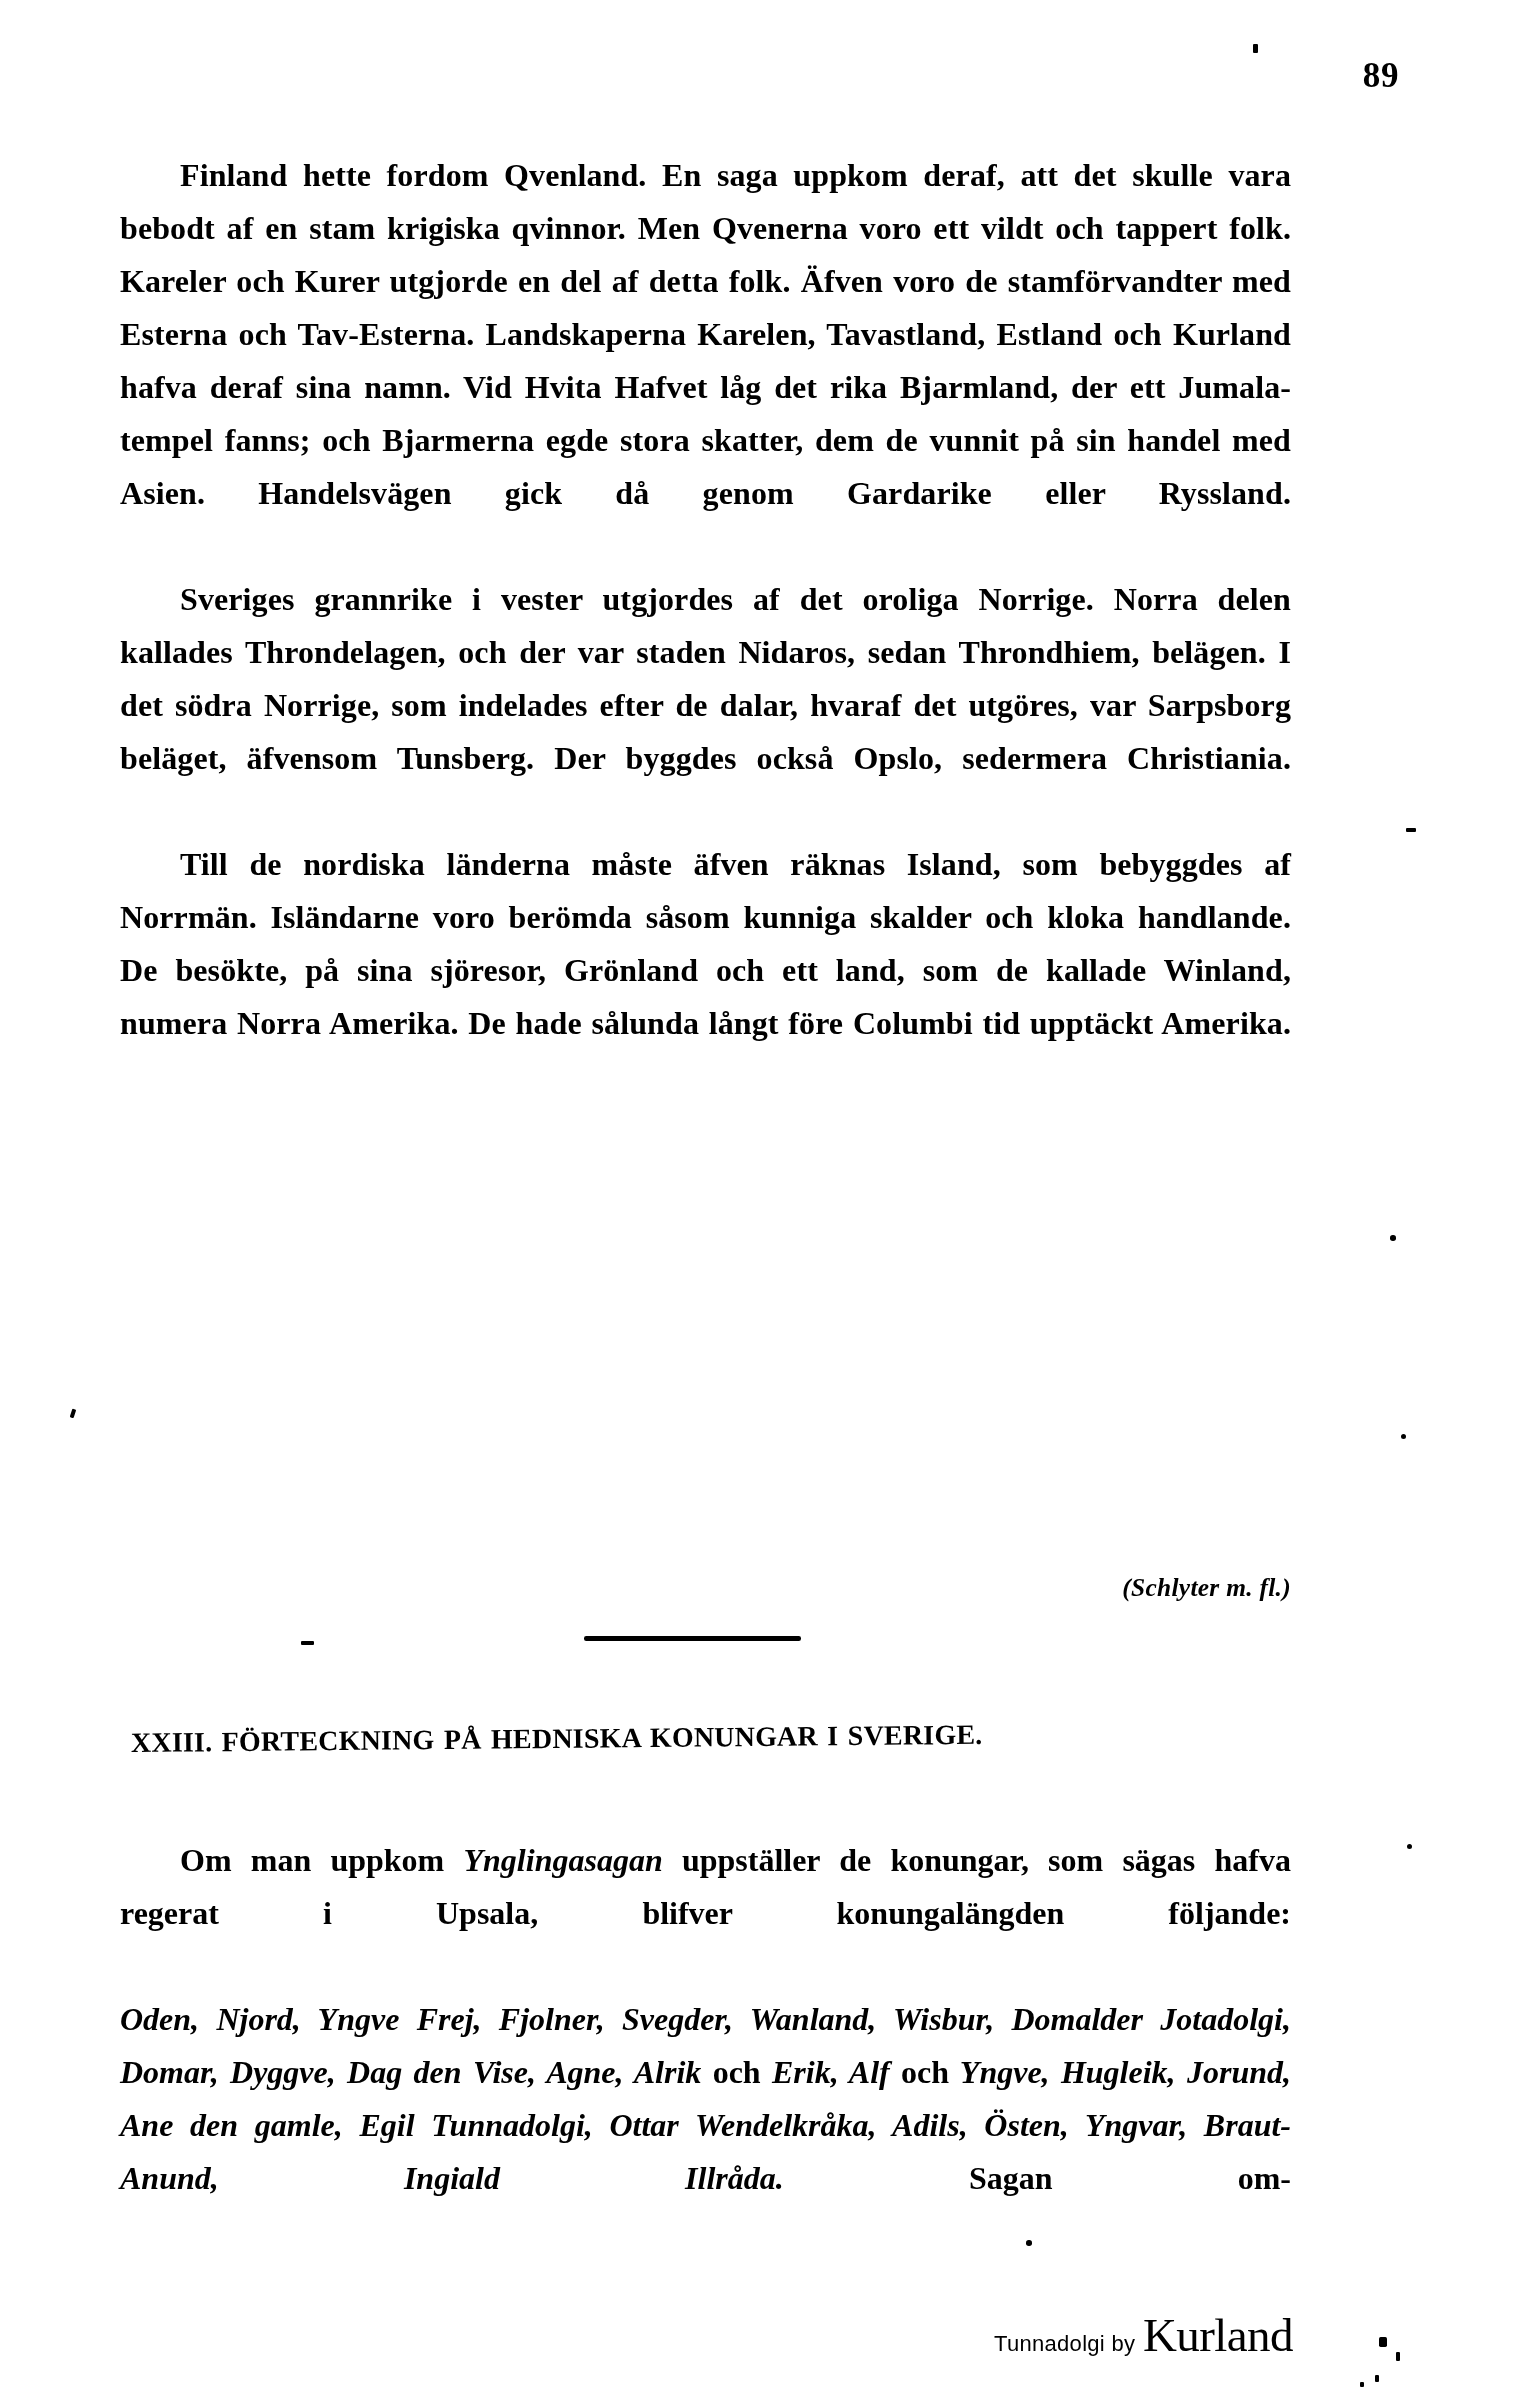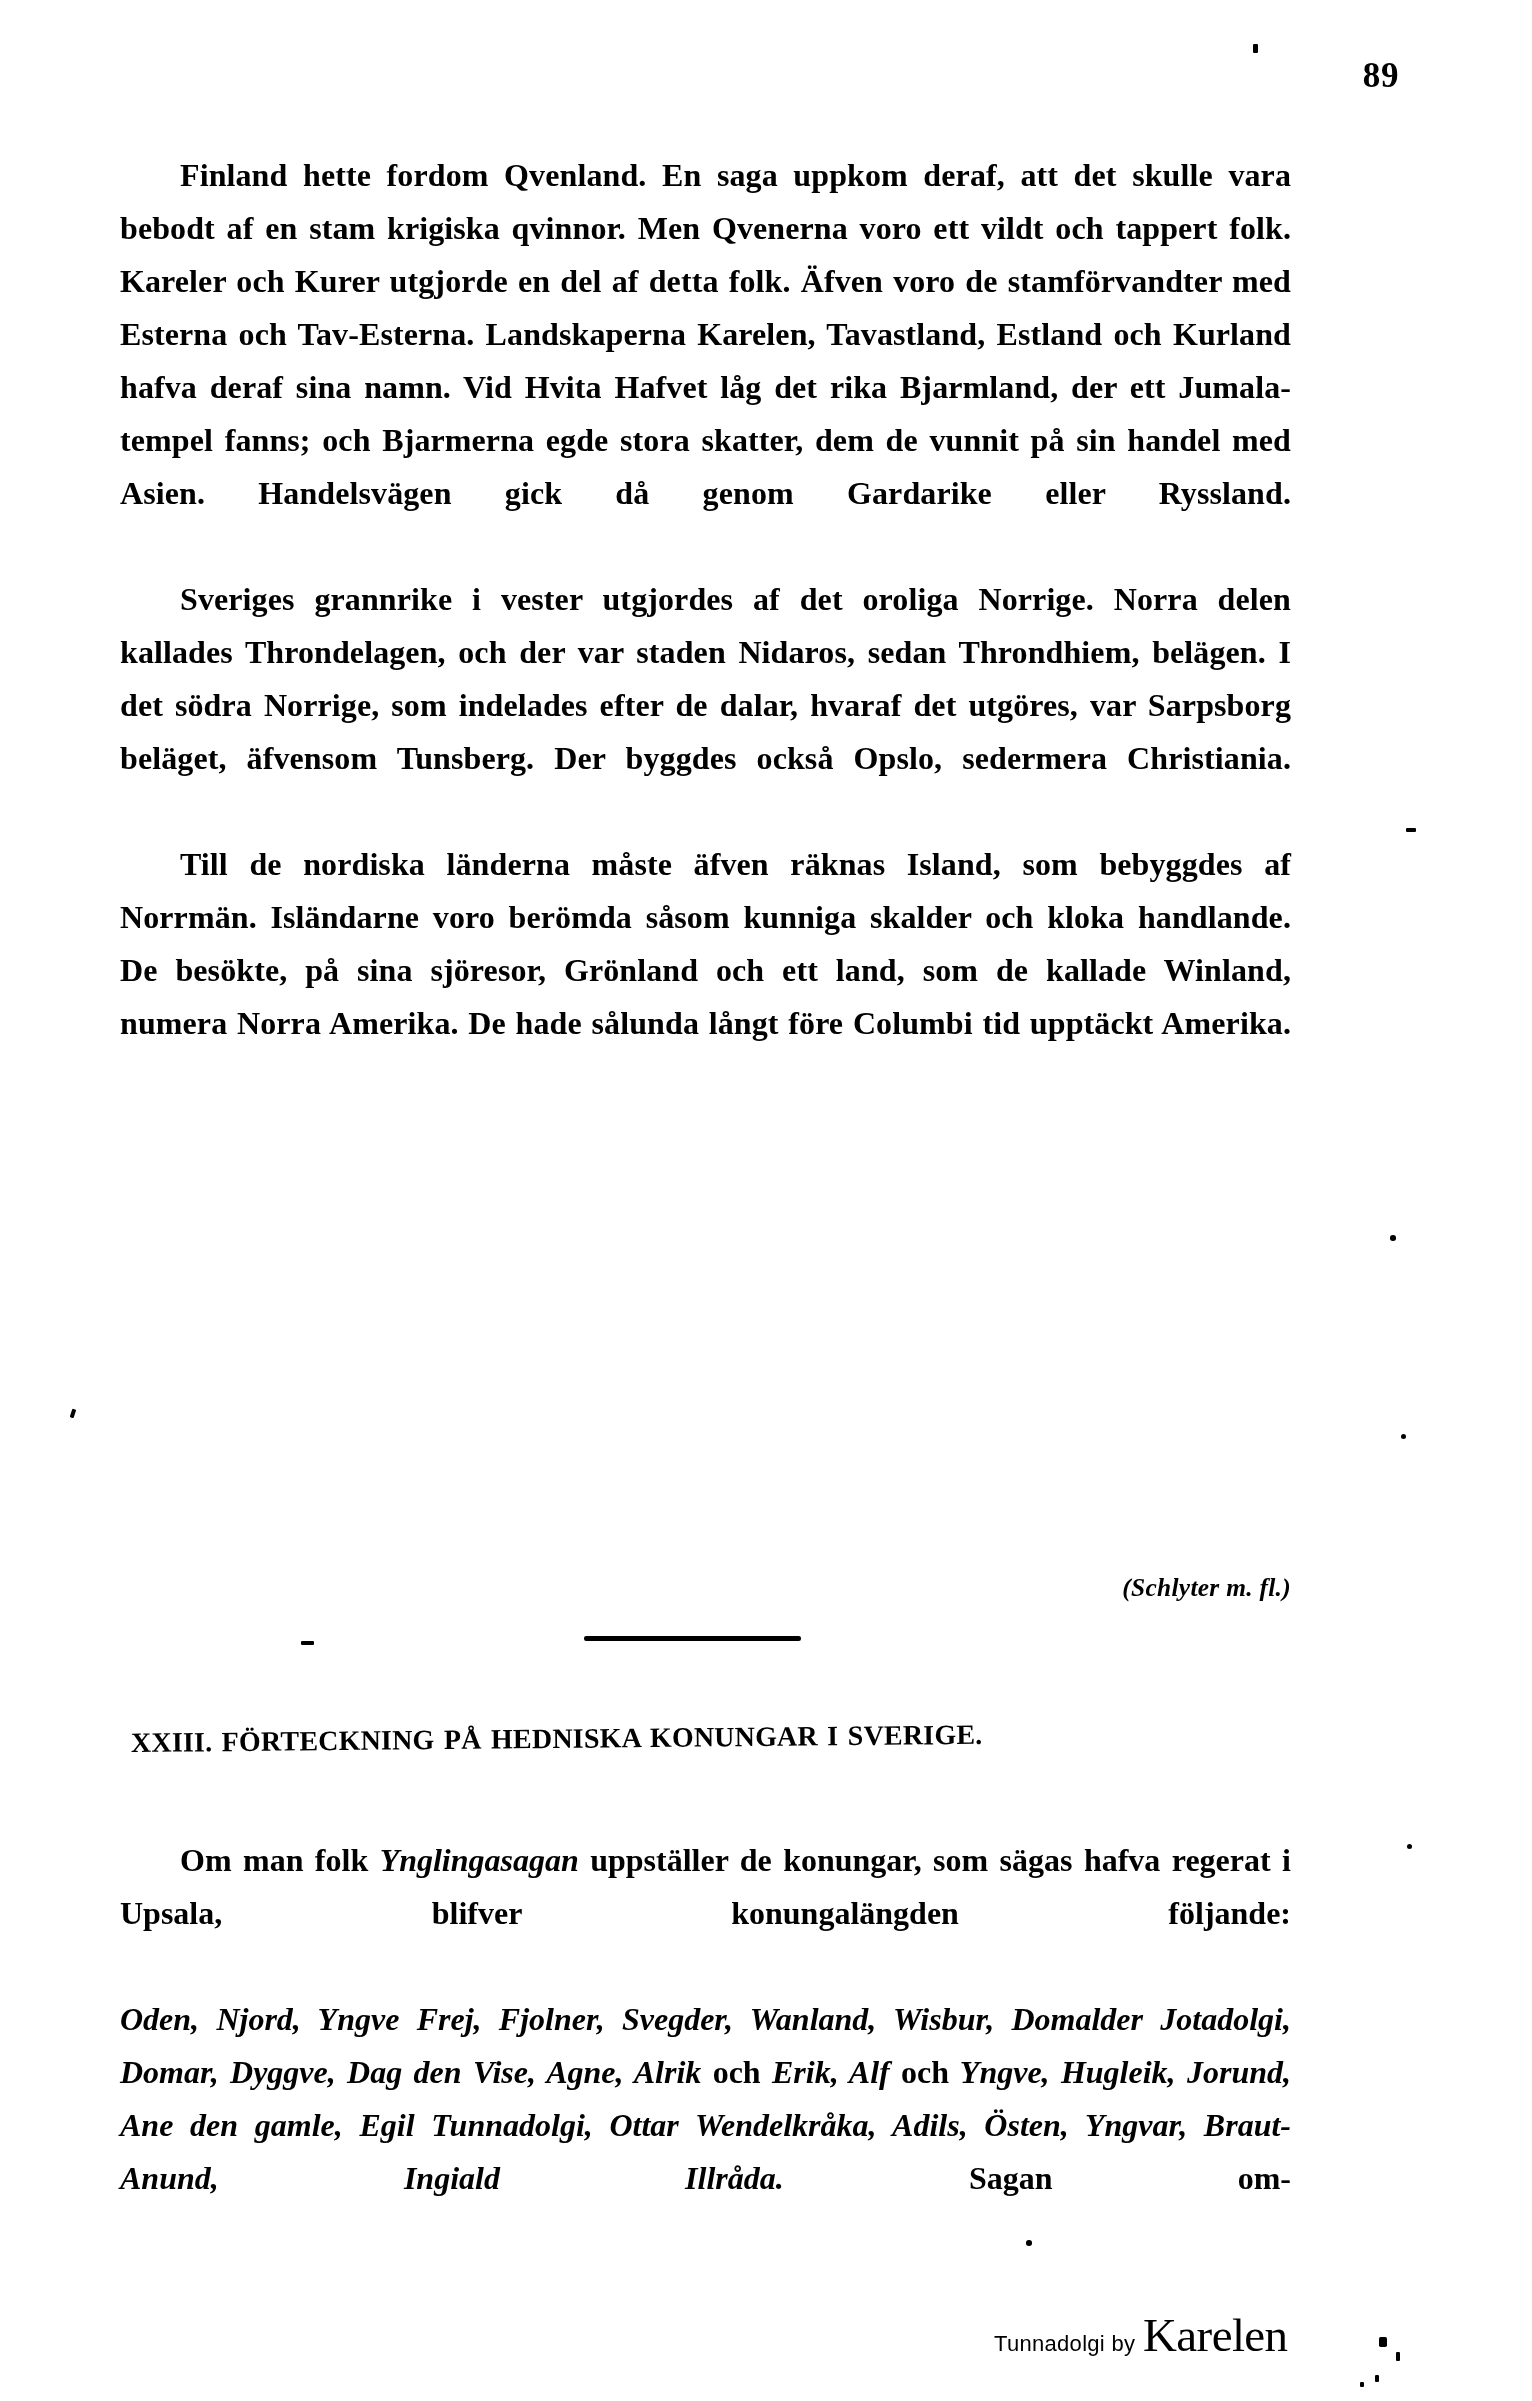--- a/index.html
+++ b/index.html
@@ -177,34 +177,34 @@
 
 <div id="attribution">(Schlyter m. fl.)</div>
 
 <div class="speck" style="left:301px; top:1641px; width:13.3px; height:4.4px; border-radius:1.1px;"></div>
 
 <div id="divider"></div>
 
 <div id="chapter-heading">XXIII. FÖRTECKNING PÅ HEDNISKA KONUNGAR I SVERIGE.</div>
 
 <div id="kings-block">
-  <p id="kings-intro"><span>Om man folk </span><span class="ital">Ynglingasagan</span><span> uppställer de konungar, som sägas hafva regerat i Upsala, blifver konungalängden följande:</span></p>
+  <p id="kings-intro"><span>Om man uppkom </span><span class="ital">Ynglingasagan</span><span> uppställer de konungar, som sägas hafva regerat i Upsala, blifver konungalängden följande:</span></p>
 
   <p id="kings-names"><span>Oden, Njord, Yngve Frej, Fjolner, Svegder, Wanland, Wisbur, Domalder Jotadolgi, Domar, Dyggve, Dag den Vise, Agne, Alrik </span><span class="roman">och</span><span> Erik, Alf </span><span class="roman">och</span><span> Yngve, Hugleik, Jorund, Ane den gamle, Egil Tunnadolgi, Ottar Wendelkråka, Adils, Östen, Yngvar, Braut-Anund, Ingiald Illråda.</span><span class="roman"> Sagan om-</span></p>
 </div>
 
 <div class="speck" style="left:1406px; top:828px; width:10px; height:3.9px; border-radius:1.1px;"></div>
 <div class="speck" style="left:71px; top:1409px; width:4.4px; height:8.8px; border-radius:1.1px; transform:rotate(18deg);"></div>
 <div class="speck" style="left:1390px; top:1235px; width:5.5px; height:5.5px;"></div>
 <div class="speck" style="left:1401px; top:1434px; width:5px; height:5px;"></div>
 <div class="speck" style="left:1407px; top:1844px; width:5px; height:5px;"></div>
 <div class="speck" style="left:1026px; top:2240px; width:5.5px; height:5.5px;"></div>
 
 <div id="watermark">
   <span class="digitized">Tunnadolgi by</span>
-  <span class="google-word">Karelen</span>
+  <span class="google-word">Kurland</span>
 </div>
 
 <div class="speck" style="left:1379px; top:2337px; width:7.7px; height:10px; border-radius:1.7px;"></div>
 <div class="speck" style="left:1396px; top:2352px; width:4.4px; height:8.8px; border-radius:1.1px;"></div>
 <div class="speck" style="left:1375px; top:2375px; width:4.4px; height:6.6px; border-radius:1.1px;"></div>
 <div class="speck" style="left:1360px; top:2382px; width:3.9px; height:5px; border-radius:1.1px;"></div>
 
 
 </body></html>

